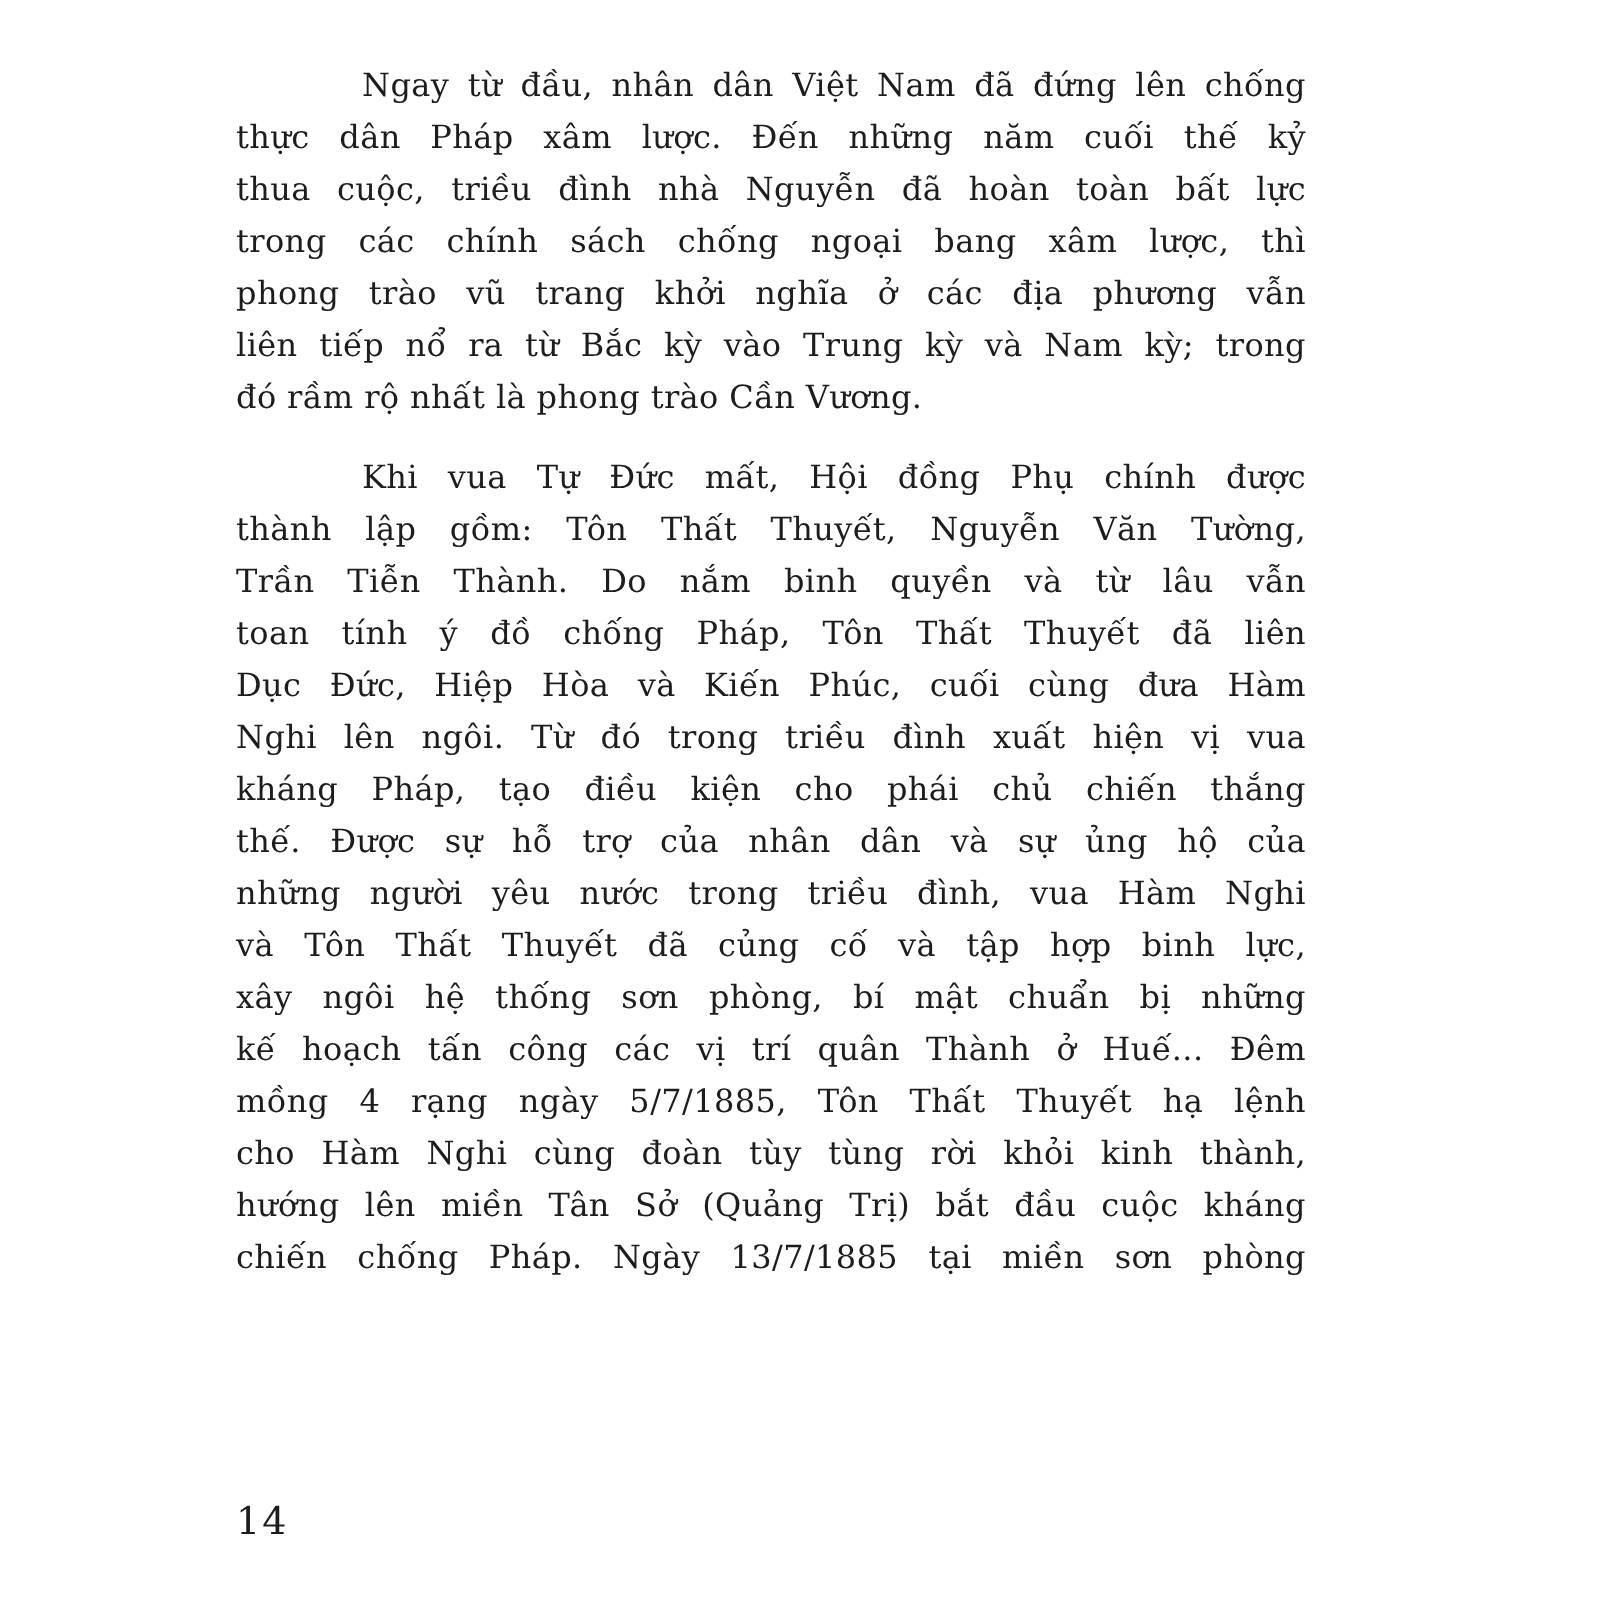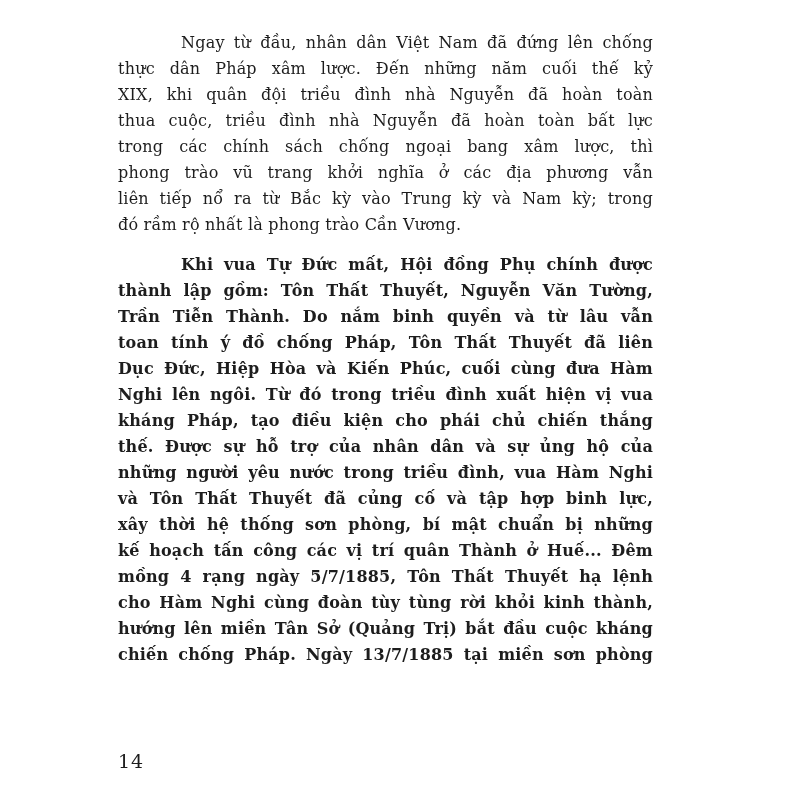--- a/index.html
+++ b/index.html
@@ -19,21 +19,21 @@
   .text-block {
     position: absolute;
     left: 118px;
     top: 30px;
     width: 535px;
     font-size: 16px;
     line-height: 26px;
     letter-spacing: 0.2px;
   }
   .paragraph { margin: 0; padding: 0; }
-  .paragraph + .paragraph { margin-top: 14px; font-weight: bold; }
+  .paragraph + .paragraph { margin-top: 14px; }
   .text-line {
     height: 26px;
     text-align: justify;
     text-align-last: justify;
     white-space: normal;
   }
   .text-line.indent { text-indent: 63px; }
   .text-line.flush { text-align-last: left; }
   .page-number {
     position: absolute;
@@ -46,39 +46,38 @@
   }
 </style>
 </head>
 <body>
 
 <div class="page">
   <div class="text-block">
     <div class="paragraph">
         <div class="text-line indent">Ngay từ đầu, nhân dân Việt Nam đã đứng lên chống</div>
         <div class="text-line">thực dân Pháp xâm lược. Đến những năm cuối thế kỷ</div>
-        <div class="text-line">XIX, khi quân đội triều đình nhà Nguyễn đã hoàn toàn</div>
         <div class="text-line">thua cuộc, triều đình nhà Nguyễn đã hoàn toàn bất lực</div>
         <div class="text-line">trong các chính sách chống ngoại bang xâm lược, thì</div>
         <div class="text-line">phong trào vũ trang khởi nghĩa ở các địa phương vẫn</div>
         <div class="text-line">liên tiếp nổ ra từ Bắc kỳ vào Trung kỳ và Nam kỳ; trong</div>
         <div class="text-line flush">đó rầm rộ nhất là phong trào Cần Vương.</div>
       </div>
     <div class="paragraph">
         <div class="text-line indent">Khi vua Tự Đức mất, Hội đồng Phụ chính được</div>
         <div class="text-line">thành lập gồm: Tôn Thất Thuyết, Nguyễn Văn Tường,</div>
         <div class="text-line">Trần Tiễn Thành. Do nắm binh quyền và từ lâu vẫn</div>
         <div class="text-line">toan tính ý đồ chống Pháp, Tôn Thất Thuyết đã liên</div>
         <div class="text-line">Dục Đức, Hiệp Hòa và Kiến Phúc, cuối cùng đưa Hàm</div>
         <div class="text-line">Nghi lên ngôi. Từ đó trong triều đình xuất hiện vị vua</div>
         <div class="text-line">kháng Pháp, tạo điều kiện cho phái chủ chiến thắng</div>
         <div class="text-line">thế. Được sự hỗ trợ của nhân dân và sự ủng hộ của</div>
         <div class="text-line">những người yêu nước trong triều đình, vua Hàm Nghi</div>
         <div class="text-line">và Tôn Thất Thuyết đã củng cố và tập hợp binh lực,</div>
-        <div class="text-line">xây thời hệ thống sơn phòng, bí mật chuẩn bị những</div>
+        <div class="text-line">xây ngôi hệ thống sơn phòng, bí mật chuẩn bị những</div>
         <div class="text-line">kế hoạch tấn công các vị trí quân Thành ở Huế... Đêm</div>
         <div class="text-line">mồng 4 rạng ngày 5/7/1885, Tôn Thất Thuyết hạ lệnh</div>
         <div class="text-line">cho Hàm Nghi cùng đoàn tùy tùng rời khỏi kinh thành,</div>
         <div class="text-line">hướng lên miền Tân Sở (Quảng Trị) bắt đầu cuộc kháng</div>
         <div class="text-line">chiến chống Pháp. Ngày 13/7/1885 tại miền sơn phòng</div>
       </div>
   </div>
   <div class="page-number">14</div>
 </div>
 

